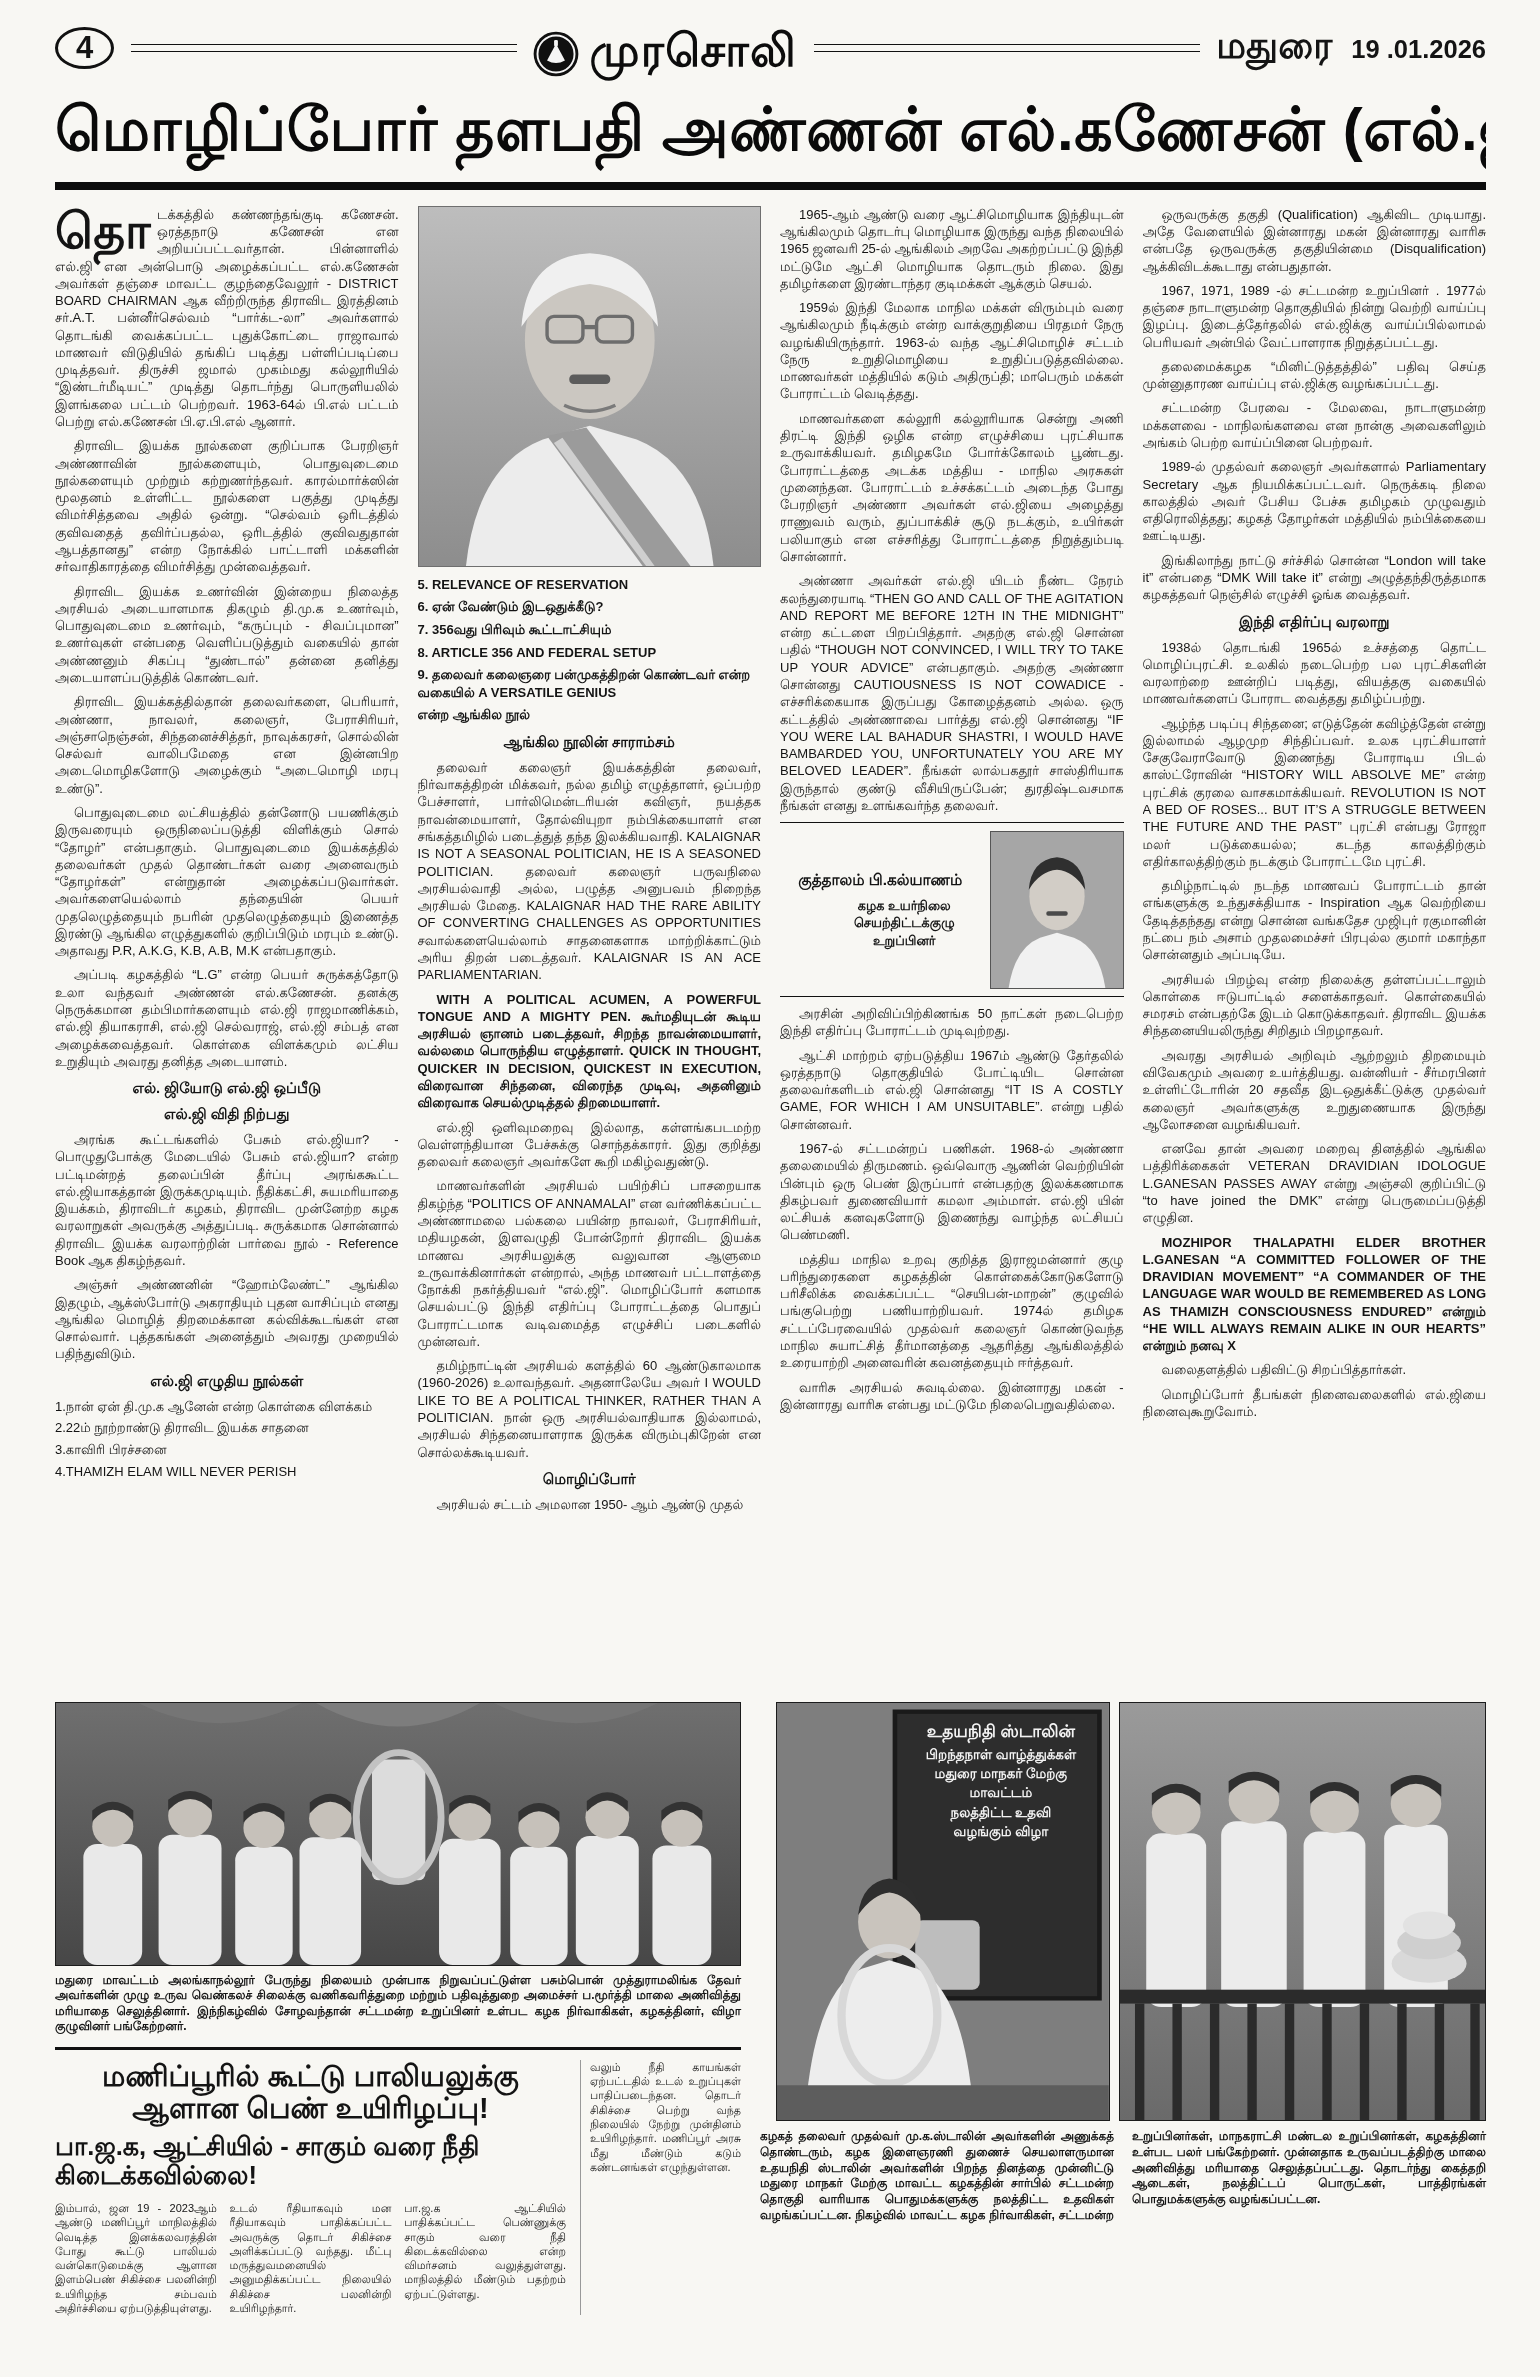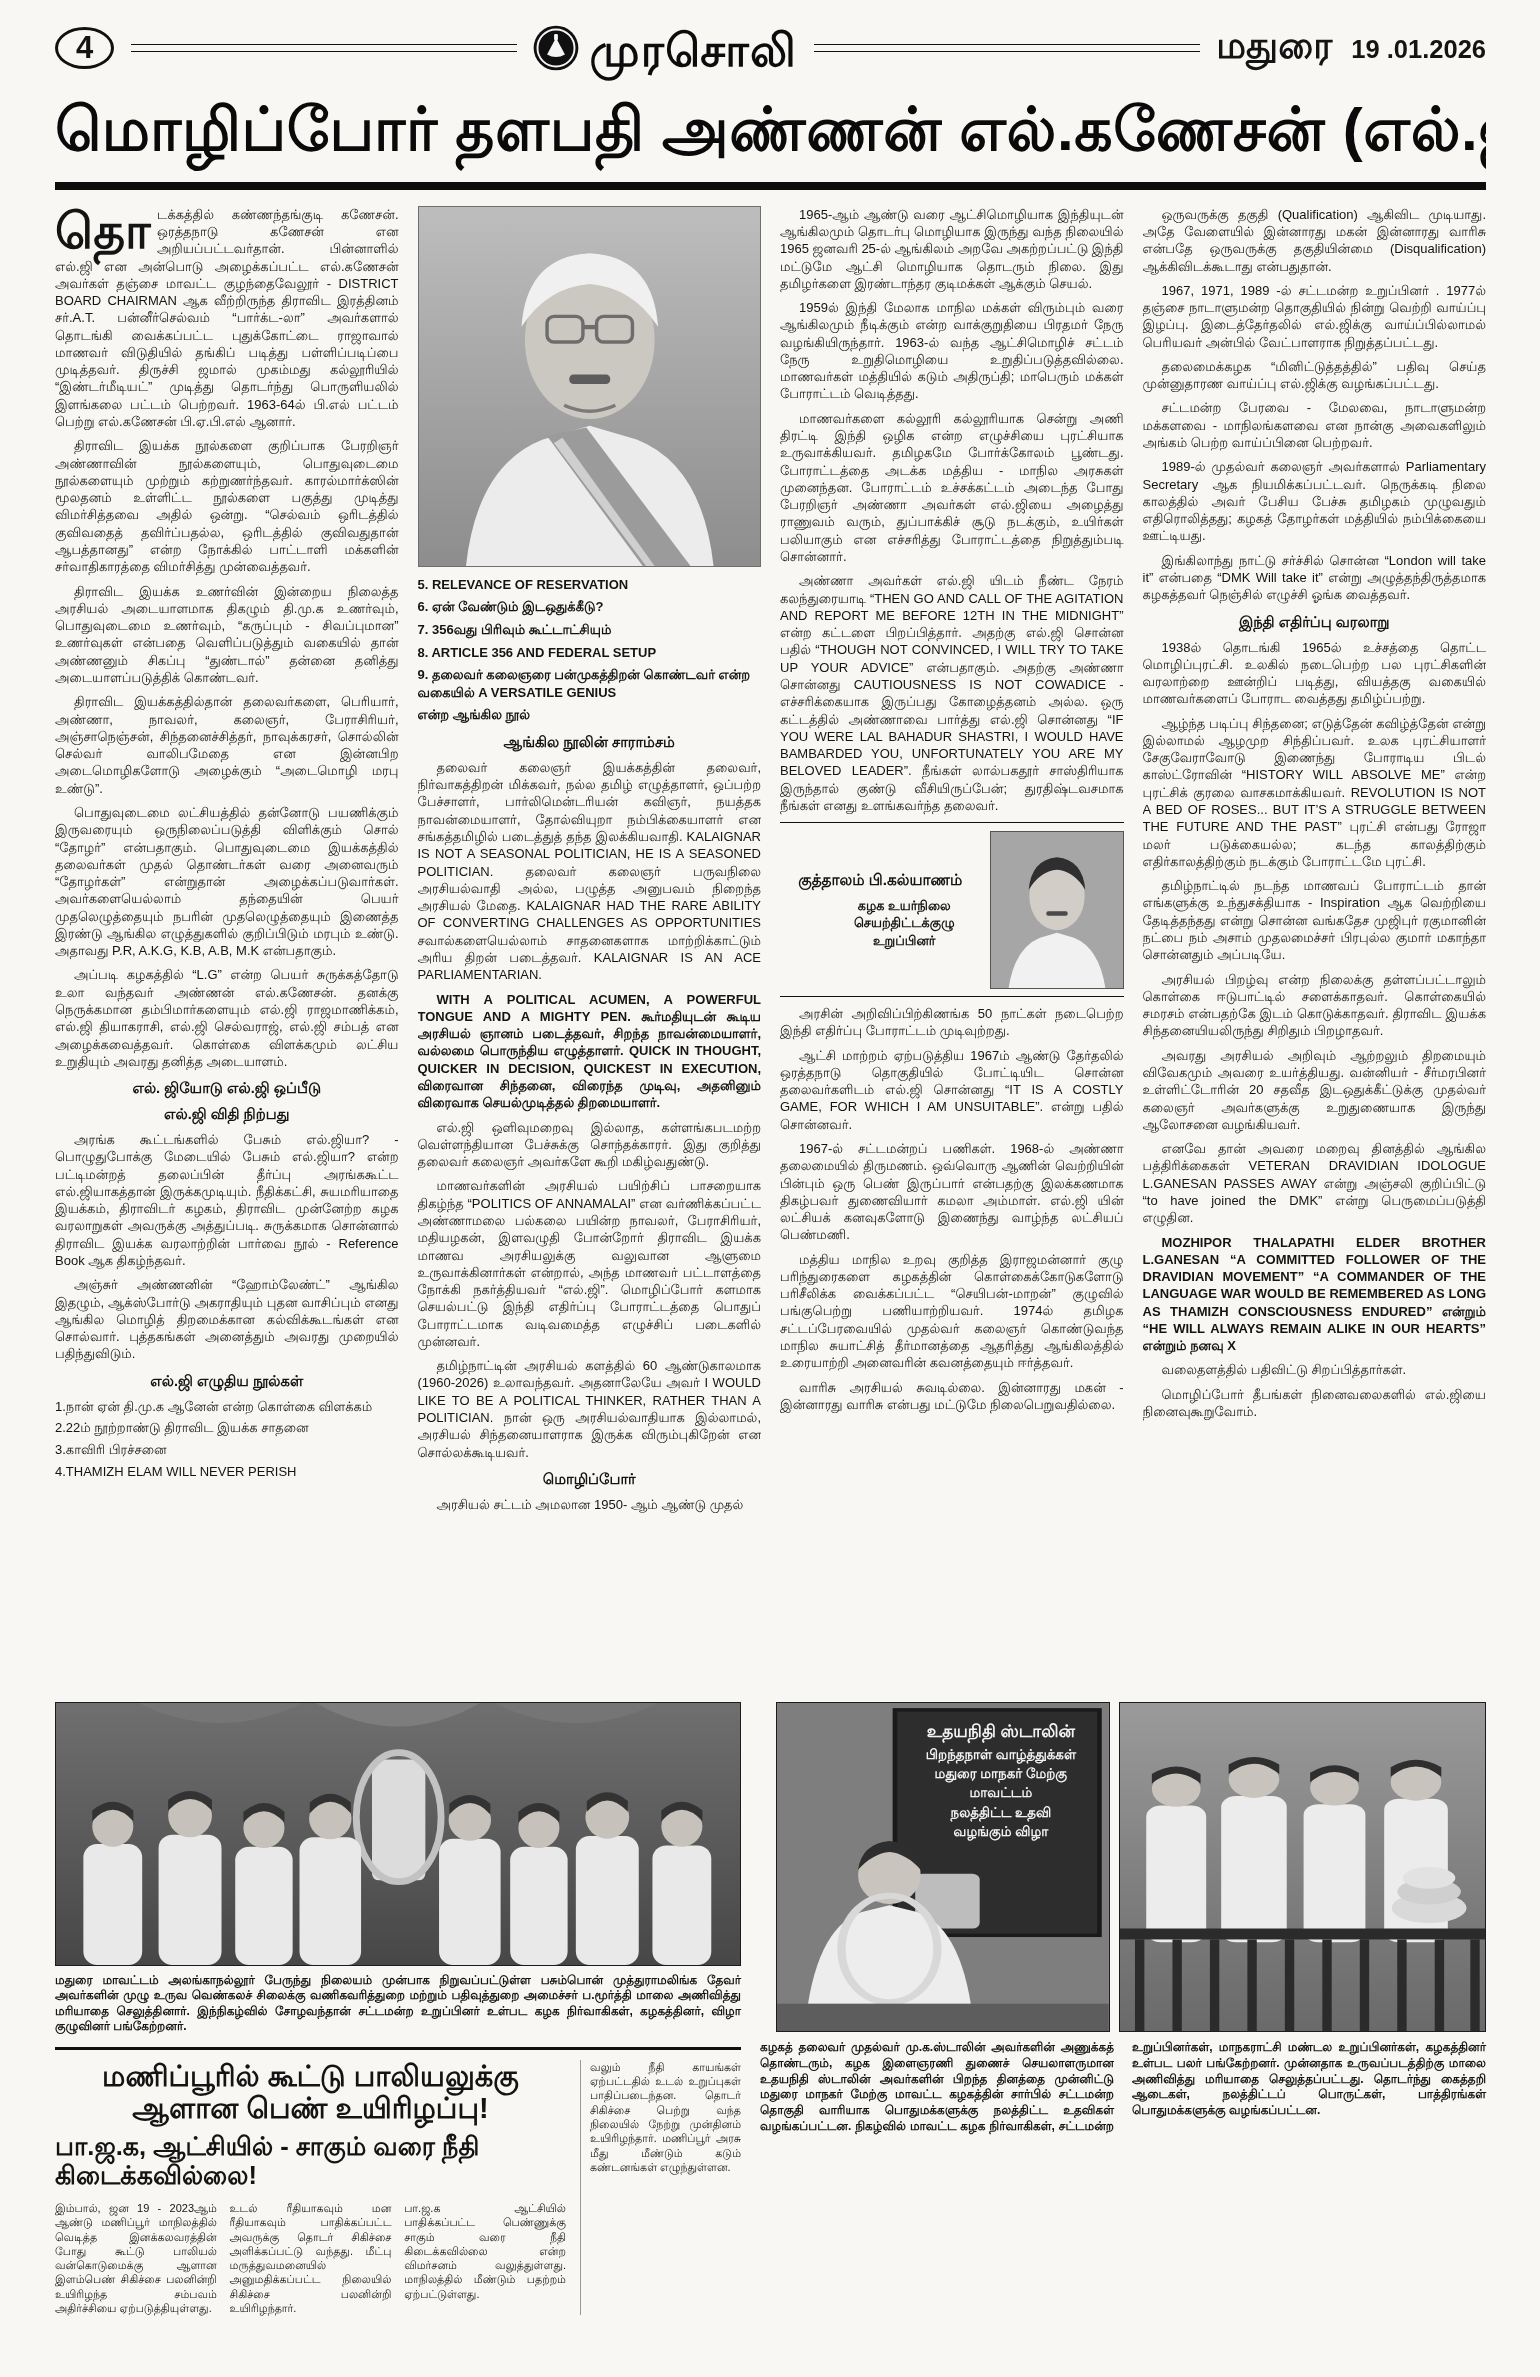--- a/index.html
+++ b/index.html
@@ -15,21 +15,21 @@
   }
 
   
   .header { display:flex; align-items:center; gap:16.6px; height:63px; }
   .pageno {
     width:59px; height:42px; border:3.2px solid #111; border-radius:50%;
     display:flex; align-items:center; justify-content:center;
     font-size:31px; font-weight:bold; flex:0 0 auto;
   }
   .hrule { flex:1 1 auto; height:7.7px; border-top:1.9px solid #111; border-bottom:1.9px solid #111; }
-  .masthead { display:flex; align-items:flex-start; gap:10.2px; flex:0 0 auto;margin-top:12px; }
+  .masthead { display:flex; align-items:center; gap:10.2px; flex:0 0 auto;margin-top:12px; }
   .emblem { width:46px; height:46px; flex:0 0 auto; }
   .masthead-title { font-size:45px; font-weight:900; letter-spacing:1.3px; color:#0c0c0c; }
   .dateline { display:flex; gap:19px; align-items:baseline; flex:0 0 auto; font-weight:bold; }
   .dateline .edition { font-size:37px; font-weight:900; }
   .dateline .date { font-size:25.5px; font-weight:bold; }
 
   
   .headline {
     margin-top:15.3px; text-align:center;
     font-size:60px; font-weight:900; letter-spacing:0.6px; color:#0a0a0a;
@@ -75,21 +75,21 @@
   .caption { margin-top:6.4px; font-size:12px; font-weight:bold; line-height:1.3; text-align:justify; }
 
   .news-box { margin-top:11.5px; border-top:3.2px solid #111; padding-top:10.2px; display:flex; gap:14px; }
   .news-main { flex:1 1 auto; }
   .news-h1 { font-size:29px; font-weight:900; line-height:1.12; letter-spacing:0;text-align:center; }
   .news-h2 { font-size:25.5px; font-weight:900; margin-top:7.7px; line-height:1.12; }
   .news-cols { display:flex; gap:12.8px; margin-top:11.5px; }
   .news-col { flex:1 1 0; font-size:11px; line-height:1.3; text-align:justify; }
   .news-side { width:161px; flex:0 0 auto; font-size:11px; line-height:1.3; text-align:justify; border-left:0.6px solid #999; padding-left:9px; }
 
-  .right-photos { display:flex; gap:9px; height:330px;padding-left:16px; }
+  .right-photos { display:flex; gap:9px; height:419px;padding-left:16px; }
   .photo-a { width:47%; position:relative; }
   .photo-b { flex:1 1 auto; }
   .banner-overlay {
     position:absolute; top:16.6px; left:40%; right:5%;
     color:#f3f3f3; text-align:center;
   }
   .banner-line { font-size:13.4px; font-weight:bold; line-height:1.45; }
   .banner-line.big { font-size:17px; }
   .right-caption {
     margin-top:7.7px; column-count:2; column-gap:18px;

